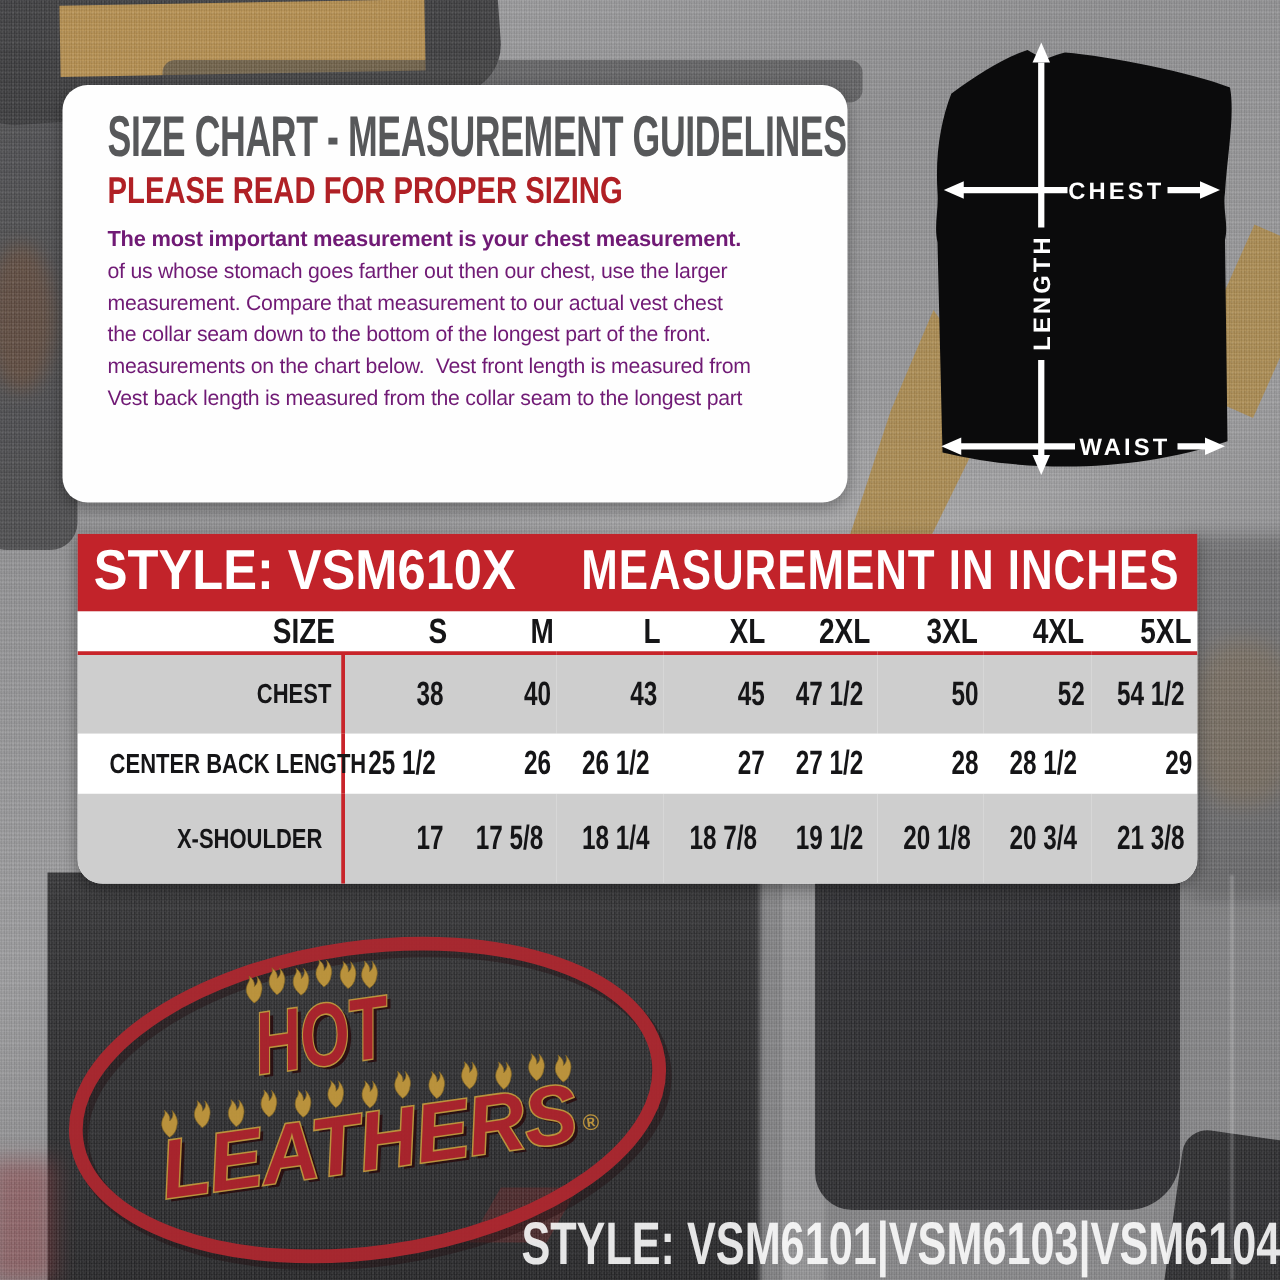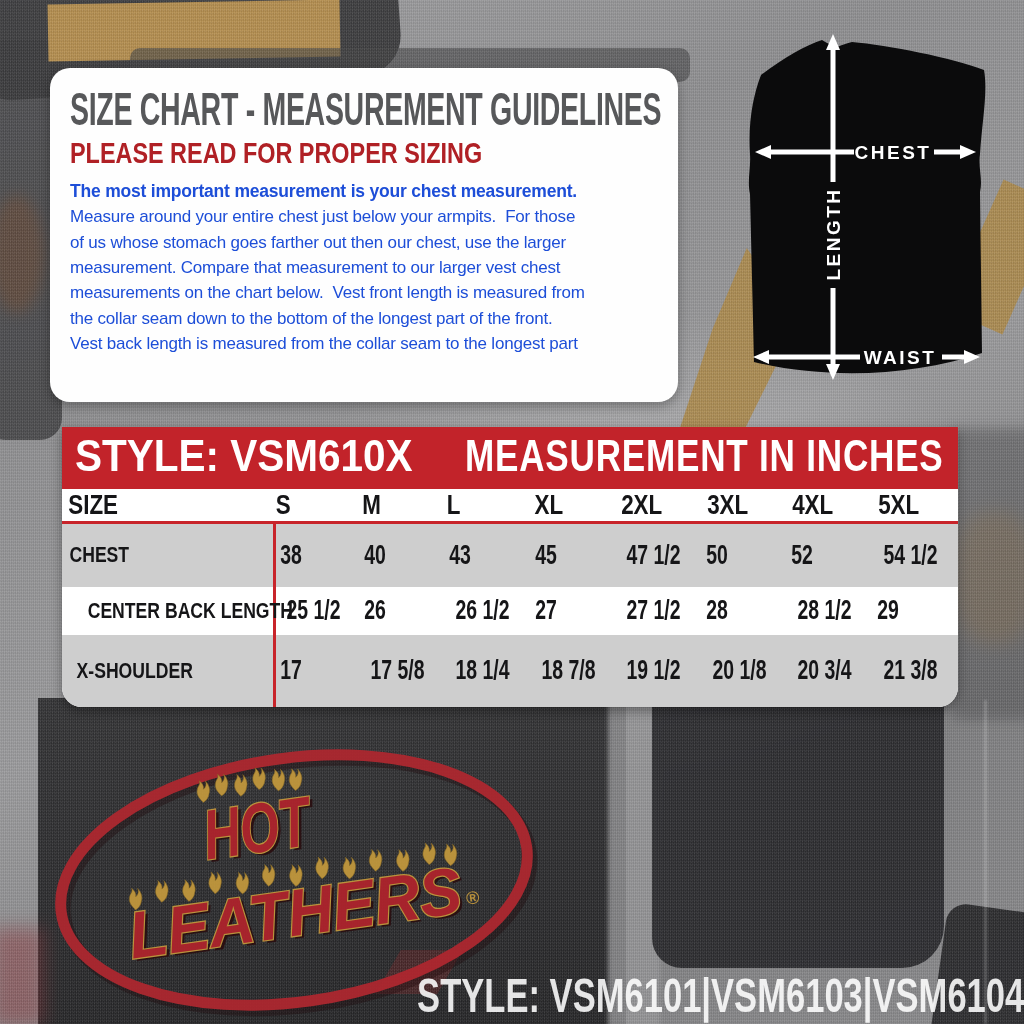--- a/index.html
+++ b/index.html
@@ -30,47 +30,47 @@
   #dark-right-mid{left:952px;top:428px;width:80px;height:292px;background:#505052;opacity:.5;filter:blur(6px);}
   #dark-bl{left:38px;top:698px;width:588px;height:340px;background:linear-gradient(180deg,#2a2a2c,#1d1d1f);opacity:.93;}
   #light-strip{left:608px;top:698px;width:52px;height:330px;background:#98989a;opacity:.8;filter:blur(2px);}
   #dark-mid-panel{left:652px;top:698px;width:292px;height:270px;background:#242427;opacity:.92;border-radius:0 0 42px 30px;}
   #dark-br{left:938px;top:910px;width:130px;height:145px;background:#1b1b1d;opacity:.85;transform:rotate(8deg);border-radius:20px;}
   #red-smear{left:-8px;top:928px;width:52px;height:98px;background:#8c2f35;opacity:.45;filter:blur(9px);}
   #dark-sliver{left:388px;top:950px;width:62px;height:44px;background:#5d2426;opacity:.6;transform:skewX(-30deg);}
   #crease{left:984px;top:700px;width:3px;height:324px;background:rgba(255,255,255,.22);filter:blur(1px);}
   
   #info-box{left:50px;top:68px;width:628px;height:334px;background:#fefefe;border-radius:20px;
-            box-shadow:0 4px 12px rgba(0,0,0,.30);padding:18px 18px 0 20px;box-sizing:border-box;}
+            box-shadow:0 4px 12px rgba(0,0,0,.30);padding:18px 18px 0 36px;box-sizing:border-box;}
   .cx{display:inline-block;transform-origin:left center;white-space:nowrap;}
   #info-title{font-size:46px;font-weight:800;color:#57585a;letter-spacing:-.5px;transform:scaleX(.62);line-height:1.04;}
   #info-sub{font-size:30px;font-weight:800;color:#b02025;transform:scaleX(.78);line-height:1.1;margin-top:2px;}
   #info-body{margin-top:10px;}
-  .line{white-space:pre;font-size:17px;line-height:25.4px;letter-spacing:-.2px;color:#1d4ed8;}
+  .line{white-space:pre;font-size:17px;line-height:25.4px;letter-spacing:-.2px;color:#701a75;}
   .line-bold{font-weight:bold;font-size:17.5px;}
   
   #vest{left:746px;top:22px;width:246px;height:372px;}
   
   #chart-block{left:62px;top:427px;width:896px;border-radius:0 0 20px 20px;overflow:hidden;
                box-shadow:0 4px 12px rgba(0,0,0,.35);}
   #banner{height:62px;background:#c2232a;position:relative;}
   #banner .btxt{position:absolute;top:50%;color:#fff;font-weight:800;font-size:45px;white-space:nowrap;}
   #banner-style{left:13px;transform:translateY(-54%) scaleX(.9);transform-origin:left center;}
   #banner-meas{right:14px;transform:translateY(-54%) scaleX(.78);transform-origin:right center;letter-spacing:1px;}
   table{width:100%;border-collapse:collapse;table-layout:fixed;background:#fff;}
   col.c-label{width:212px;}
   thead tr{height:32px;}
   thead th{border-bottom:3px solid #c8242a;background:#fff;}
   tbody tr.g{background:#cecece;}
   tbody tr.w{background:#fff;}
   tbody tr:nth-child(1){height:64px;}
   tbody tr:nth-child(2){height:48px;}
   tbody tr:nth-child(3){height:72px;}
   tbody td:first-of-type{border-left:3px solid #c8242a;}
-  th,td{text-align:left;padding:0;color:#151517;}
+  th,td{text-align:right;padding:0;color:#151517;}
   .hcell{font-size:28px;font-weight:800;transform:scaleX(.8);transform-origin:center;display:inline-block;white-space:nowrap;}
   .lcell{font-size:22px;font-weight:800;transform:scaleX(.8);transform-origin:center;display:inline-block;white-space:nowrap;}
   .vcell{font-size:27px;font-weight:700;transform:scaleX(.72);transform-origin:center;display:inline-block;white-space:nowrap;}
   
   #logo{left:48px;top:740px;width:500px;height:282px;opacity:.92;}
   
   #footer-styles{right:0;top:968px;font-size:48px;font-weight:800;color:rgba(255,255,255,.88);
                  transform:scaleX(.72);transform-origin:right center;white-space:nowrap;letter-spacing:0;}
 </style>
 </head>
@@ -95,25 +95,24 @@
     <div class="shape" id="red-smear"></div>
     <div class="shape" id="dark-sliver"></div>
     <div class="shape" id="crease"></div>
   </div>
 
   <section class="abs" id="info-box">
     <div class="cx" id="info-title">SIZE CHART - MEASUREMENT GUIDELINES</div>
     <div class="cx" id="info-sub">PLEASE READ FOR PROPER SIZING</div>
     <div id="info-body">
       <div class="line line-bold">The most important measurement is your chest measurement.</div>
-      <div class="line">Measure around your entire chest just below your armpits.  For those</div>
       <div class="line">of us whose stomach goes farther out then our chest, use the larger</div>
-      <div class="line">measurement. Compare that measurement to our larger vest chest</div>
+      <div class="line">measurement. Compare that measurement to our actual vest chest</div>
+      <div class="line">the collar seam down to the bottom of the longest part of the front.</div>
       <div class="line">measurements on the chart below.  Vest front length is measured from</div>
-      <div class="line">the collar seam down to the bottom of the longest part of the front.</div>
       <div class="line">Vest back length is measured from the collar seam to the longest part</div>
     </div>
   </section>
 
   <div class="abs" id="vest">
     <svg width="246" height="372" viewBox="0 0 246 372">
       <path fill="#0b0b0c" d="M15,53 C36,37 60,23 76,18 C81,21 86,24 91,25 C96,23 101,21 106,20
            C142,23 207,36 238,48 C242,70 236,100 234,132 C232,146 237,157 234,170
            L236,331 C168,354 82,358 8,340 L4,172 C1,158 5,147 4,132 C2,100 7,74 15,53 Z"></path>
 

